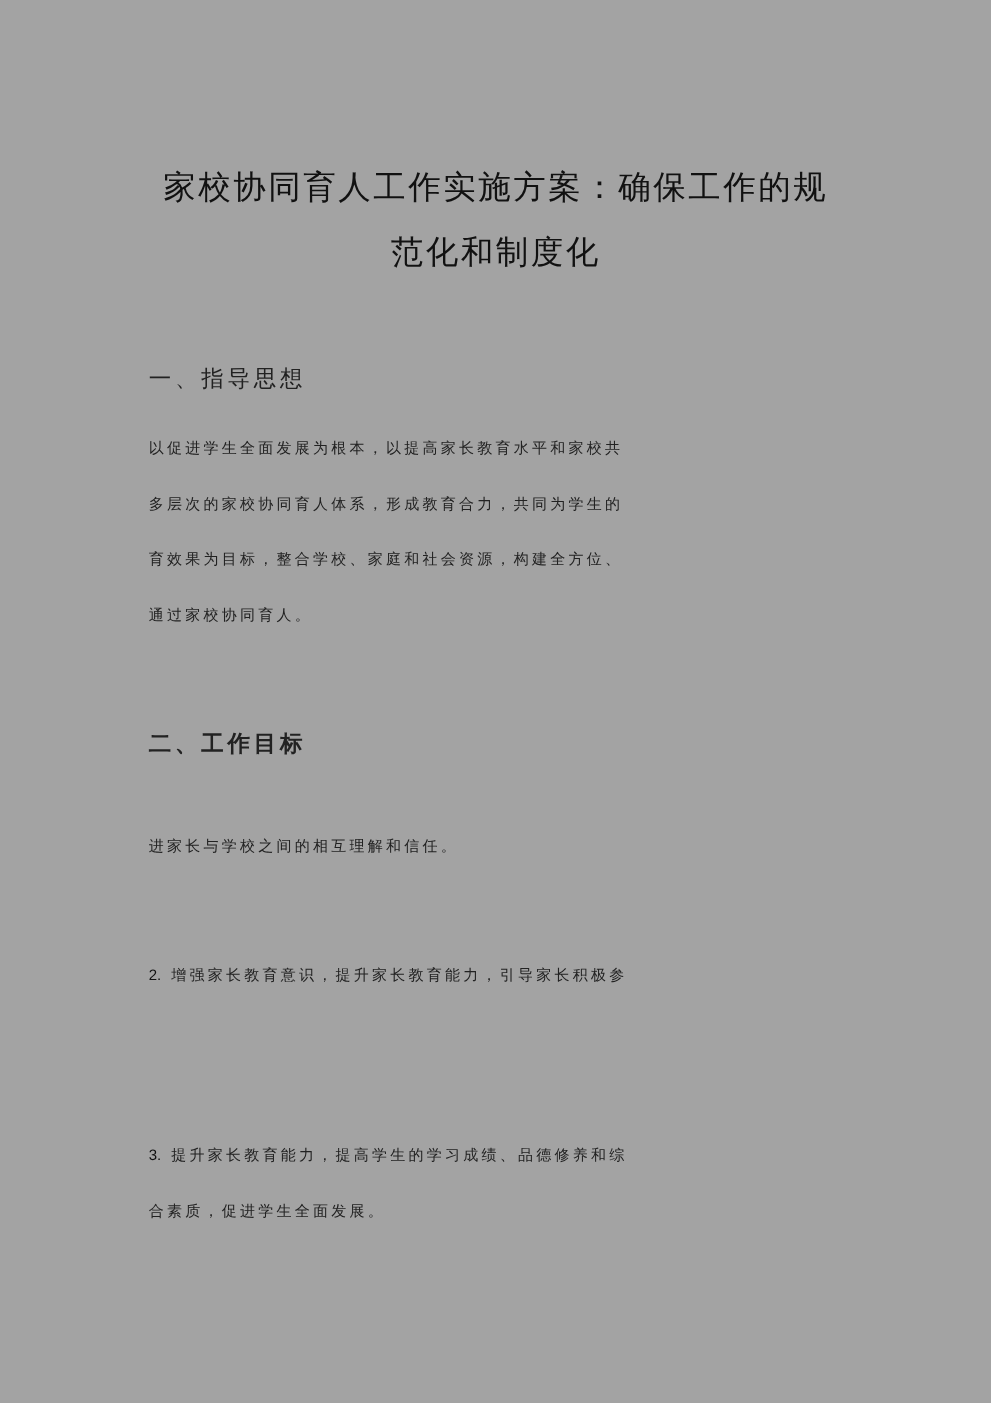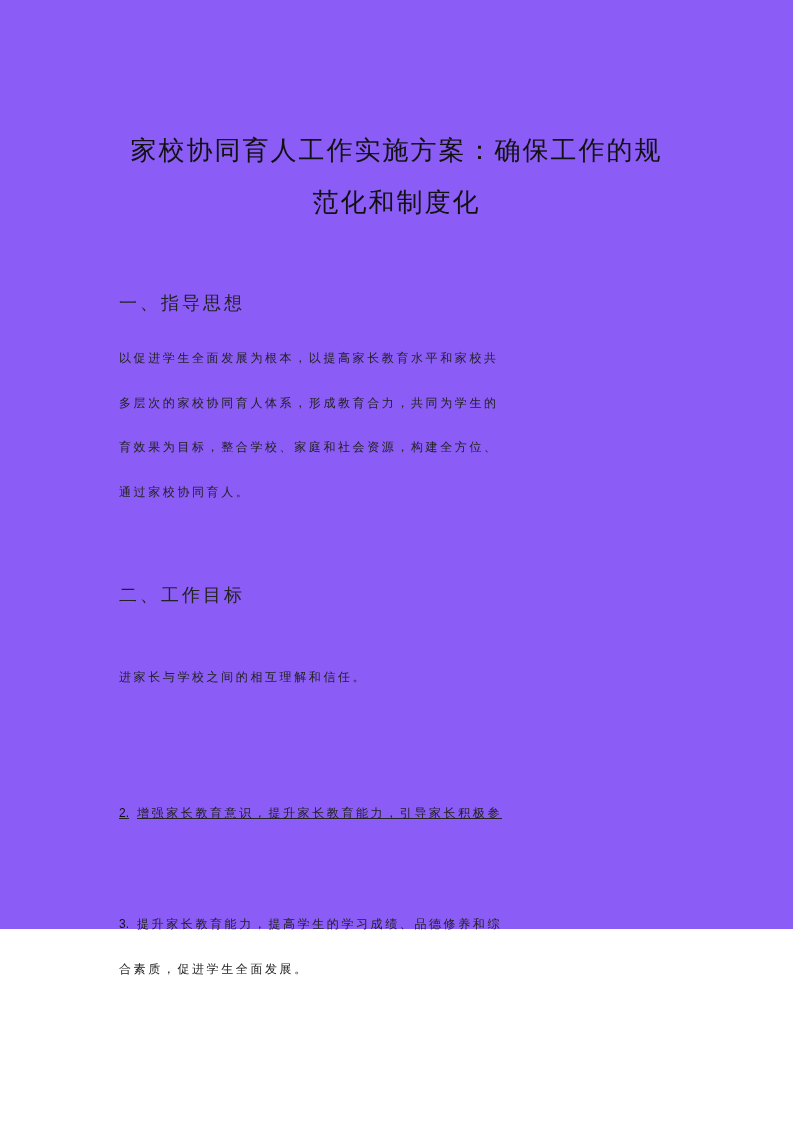--- a/index.html
+++ b/index.html
@@ -12,22 +12,22 @@
       height: 1122px;
       position: relative;
       overflow: hidden;
       font-family: "DejaVu Sans", "Liberation Sans", sans-serif;
       color: #1a1a1a;
     }
     .page {
       position: absolute;
       left: 0; top: 0;
       width: 793px;
-      height: 929px;
-      background: #8b5cf6;
+      height: 1122px;
+      background: #a3a3a3;
     }
     .title {
       position: absolute;
       left: 110px;
       width: 573px;
       top: 124px;
       text-align: center;
       font-size: 26px;
       line-height: 52px;
       letter-spacing: 2px;
@@ -67,27 +67,27 @@
 
   <div class="heading" style="top:291px;">一、指导思想</div>
 
   <div class="para" style="top:336px;">
     <span class="line">以促进学生全面发展为根本，以提高家长教育水平和家校共</span>
     <span class="line">多层次的家校协同育人体系，形成教育合力，共同为学生的</span>
     <span class="line">育效果为目标，整合学校、家庭和社会资源，构建全方位、</span>
     <span class="line">通过家校协同育人。</span>
   </div>
 
-  <div class="heading" style="top:583px;">二、工作目标</div>
+  <div class="heading" style="top:583px;font-weight:bold;">二、工作目标</div>
 
   <div class="para" style="top:655px;">
     <span class="line">进家长与学校之间的相互理解和信任。</span>
   </div>
 
-  <div class="para" style="top:791px;text-decoration:underline;">
+  <div class="para" style="top:758px;">
     <span class="line"><span class="num">2.</span><span>增强家长教育意识，提升家长教育能力，引导家长积极参</span></span>
   </div>
 
   <div class="para" style="top:902px;">
     <span class="line"><span class="num">3.</span><span>提升家长教育能力，提高学生的学习成绩、品德修养和综</span></span>
     <span class="line">合素质，促进学生全面发展。</span>
   </div>
 
 </div>
 

